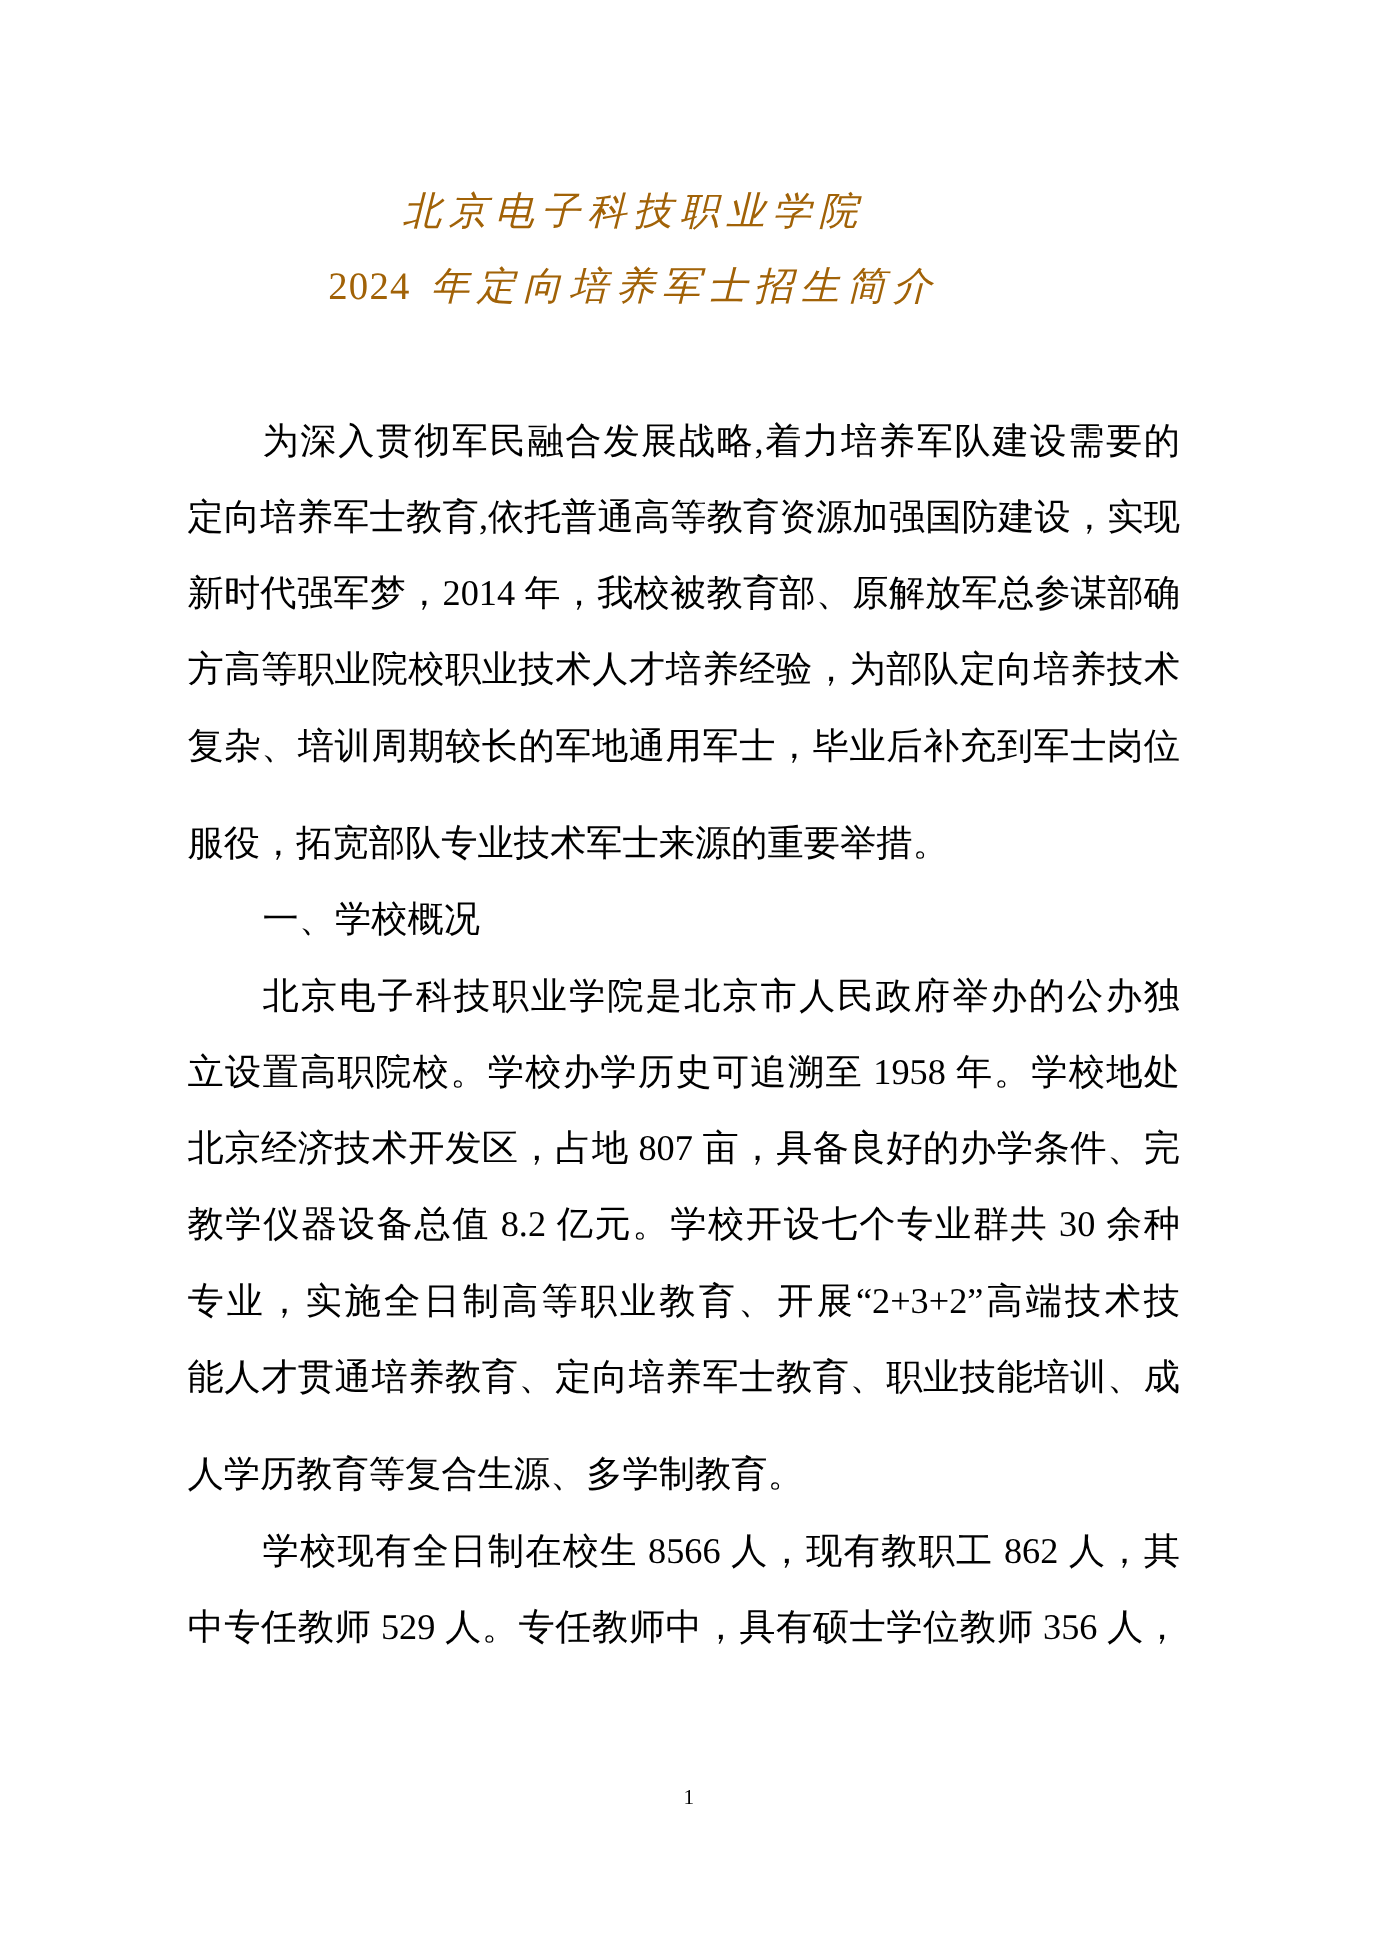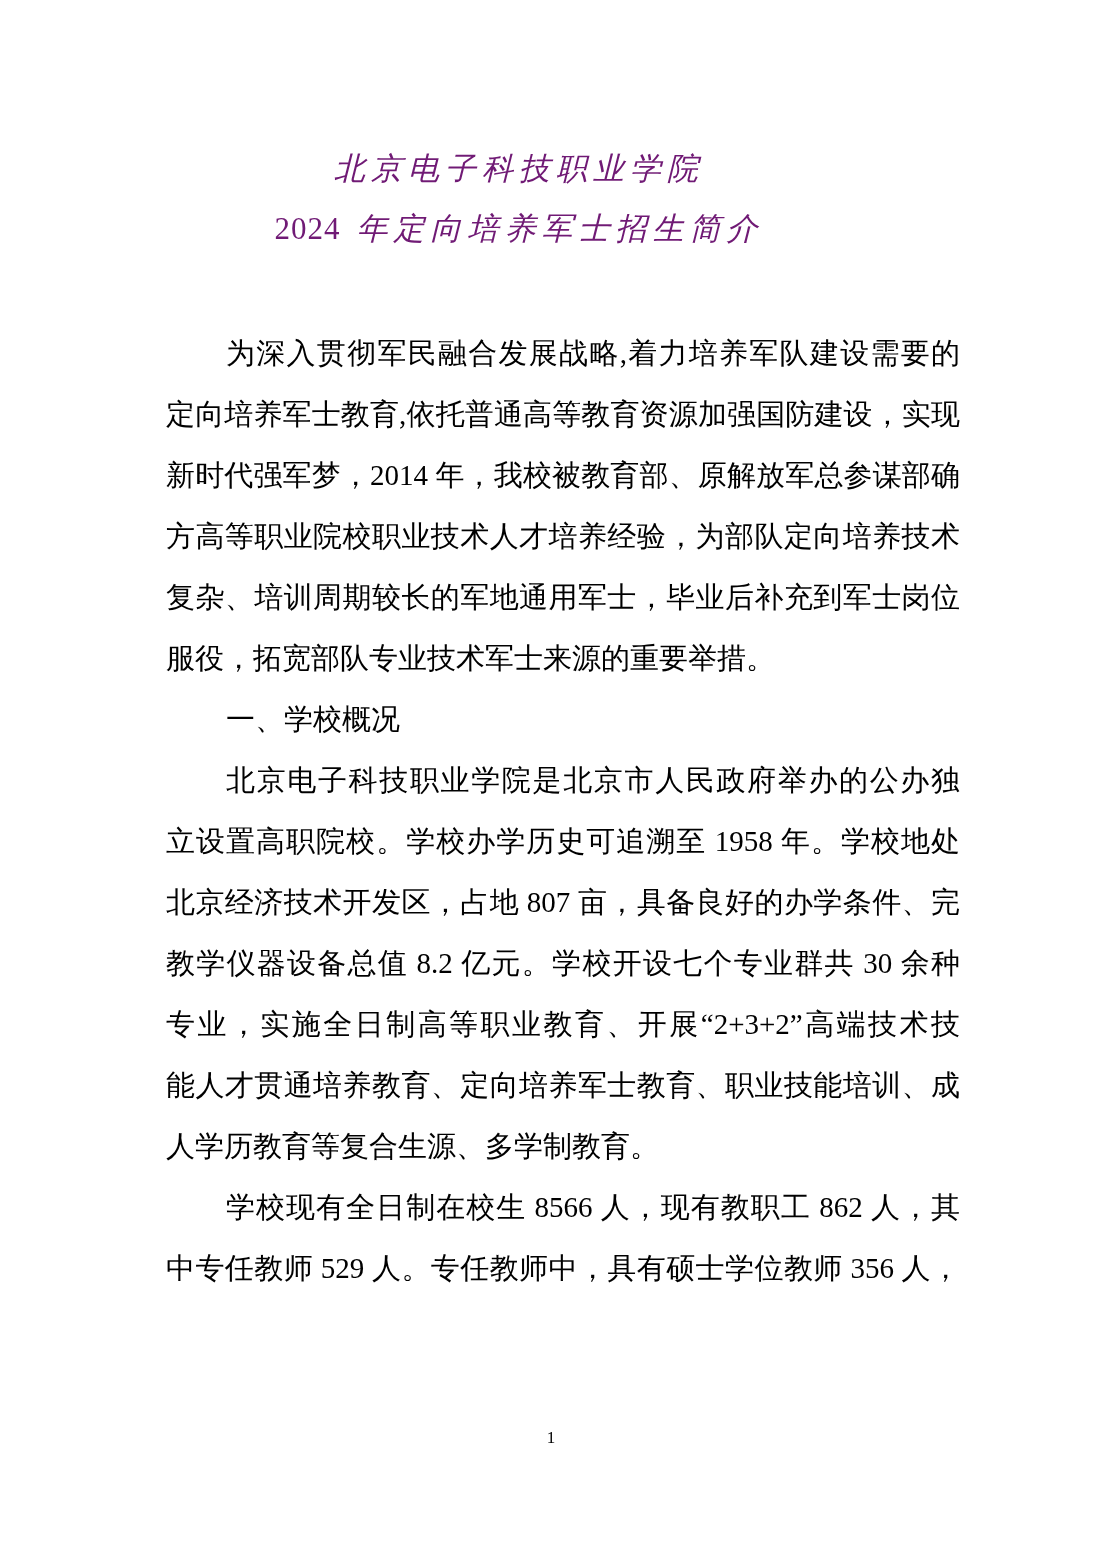--- a/index.html
+++ b/index.html
@@ -1,33 +1,33 @@
 <!DOCTYPE html>
 <html><head>
   <meta charset="utf-8">
   <style>
     html, body { margin: 0; padding: 0; background: #ffffff; }
     body { width: 1102px; height: 1559px; position: relative; overflow: hidden; color: #000; }
     .page { position: absolute; left: 0; top: 0; width: 1102px; height: 1559px; background: #fff; }
     .title {
-      position: absolute; left: 12px; width: 1014px; text-align: center;
+      position: absolute; left: 0; width: 1014px; text-align: center;
       font-family: "DejaVu Serif", serif; font-size: 31px; letter-spacing: 6px;
-      color: #701a75; font-style: italic;
+      color: #a16207; font-style: italic;
     }
     .title1 { top: 148px; }
     .title2 { top: 208px; }
     .title2 .yr { font-family: Liberation Serif, serif; font-style: normal; letter-spacing: 1px; }
-    .body { position: absolute; left: 166px; top: 330px; width: 794px; }
+    .body { position: absolute; left: 150px; top: 330px; width: 794px; }
     .line {
       height: 61px; line-height: 46px;
       font-family: "Liberation Serif", "DejaVu Serif", serif; font-size: 29px;
       text-align: justify; text-align-last: justify; white-space: nowrap;
       letter-spacing: 0px;
     }
-    .line.last { text-align-last: left; }
+    .line.last { text-align-last: left; margin-top: 17px; }
     .line.indent { padding-left: 60px; }
     .heading { font-weight: normal; text-align-last: left; }
     .pagenum {
       position: absolute; top: 1428px; left: 0; width: 1102px; text-align: center;
       font-family: "Liberation Serif", serif; font-size: 17px;
     }
   </style>
 </head>
 <body>
 

